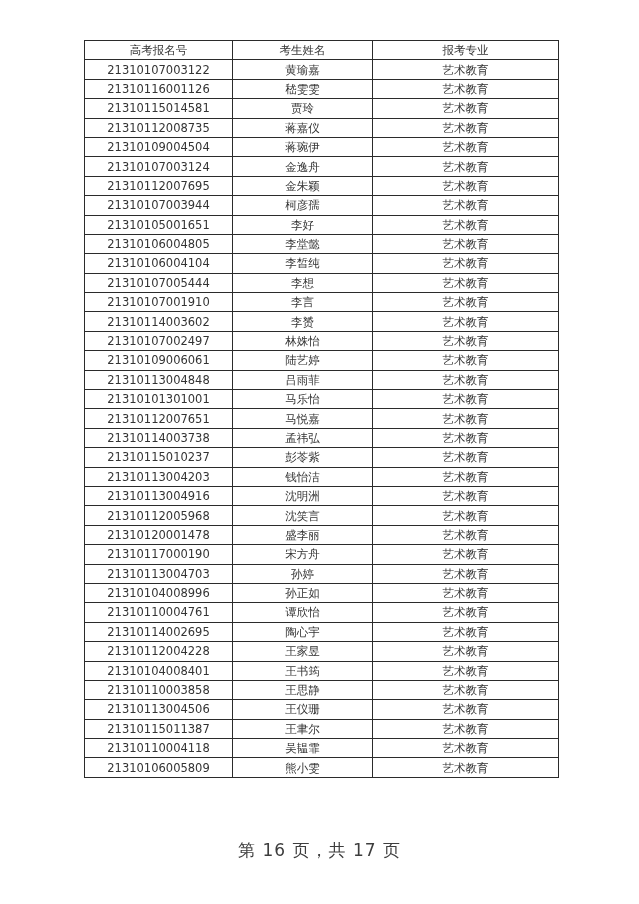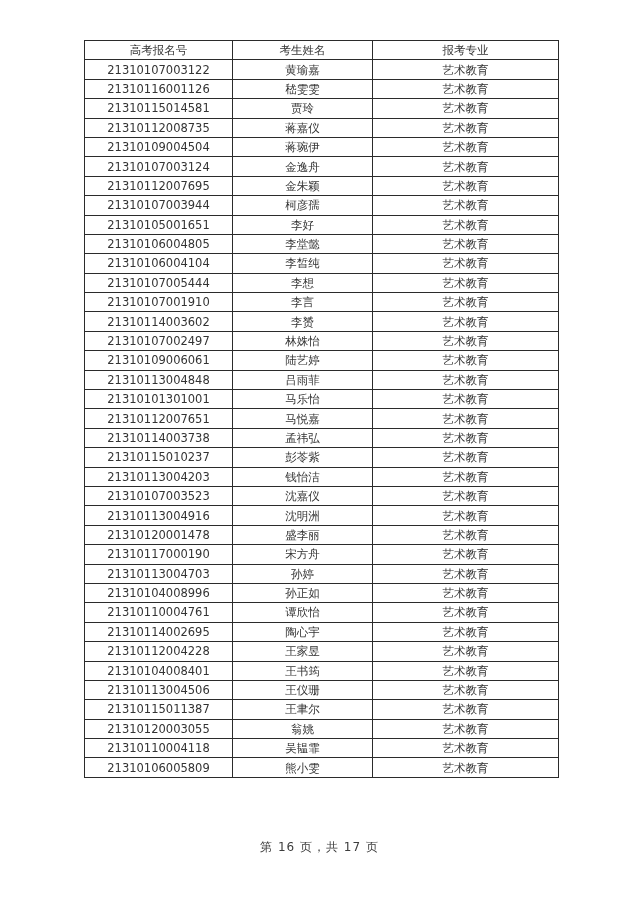--- a/index.html
+++ b/index.html
@@ -40,21 +40,21 @@
   }
   col.c-id    { width: 148px; }
   col.c-name  { width: 140px; }
   col.c-major { width: 186px; }
   .page-footer {
     position: absolute;
     left: 0;
     top: 839px;
     width: 639px;
     text-align: center;
-    font-size: 12px;
+    font-size: 17px;
     color: #3d3d3d;
     letter-spacing: 1px;
   }
 </style>
 </head>
 <body>
 
 <div class="page">
 
   <table class="records">
@@ -175,30 +175,30 @@
           <td>21310115010237</td>
           <td>彭苓紫</td>
           <td>艺术教育</td>
         </tr>
         <tr>
           <td>21310113004203</td>
           <td>钱怡洁</td>
           <td>艺术教育</td>
         </tr>
         <tr>
-          <td>21310107003523</td>
-          <td>沈嘉仪</td>
-          <td>艺术教育</td>
-        </tr>
-        <tr>
           <td>21310113004916</td>
           <td>沈明洲</td>
           <td>艺术教育</td>
         </tr>
         <tr>
+          <td>21310112005968</td>
+          <td>沈笑言</td>
+          <td>艺术教育</td>
+        </tr>
+        <tr>
           <td>21310120001478</td>
           <td>盛李丽</td>
           <td>艺术教育</td>
         </tr>
         <tr>
           <td>21310117000190</td>
           <td>宋方舟</td>
           <td>艺术教育</td>
         </tr>
         <tr>
@@ -225,35 +225,35 @@
           <td>21310112004228</td>
           <td>王家昱</td>
           <td>艺术教育</td>
         </tr>
         <tr>
           <td>21310104008401</td>
           <td>王书筠</td>
           <td>艺术教育</td>
         </tr>
         <tr>
+          <td>21310110003858</td>
+          <td>王思静</td>
+          <td>艺术教育</td>
+        </tr>
+        <tr>
           <td>21310113004506</td>
           <td>王仪珊</td>
           <td>艺术教育</td>
         </tr>
         <tr>
           <td>21310115011387</td>
           <td>王聿尔</td>
           <td>艺术教育</td>
         </tr>
         <tr>
-          <td>21310120003055</td>
-          <td>翁姚</td>
-          <td>艺术教育</td>
-        </tr>
-        <tr>
           <td>21310110004118</td>
           <td>吴韫霏</td>
           <td>艺术教育</td>
         </tr>
         <tr>
           <td>21310106005809</td>
           <td>熊小雯</td>
           <td>艺术教育</td>
         </tr>
       </tbody>

